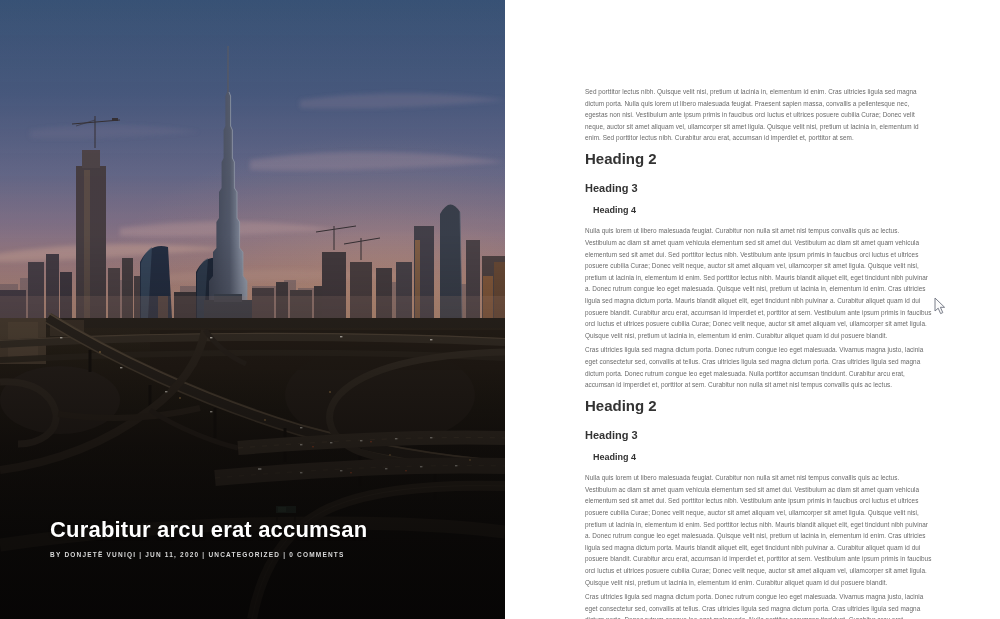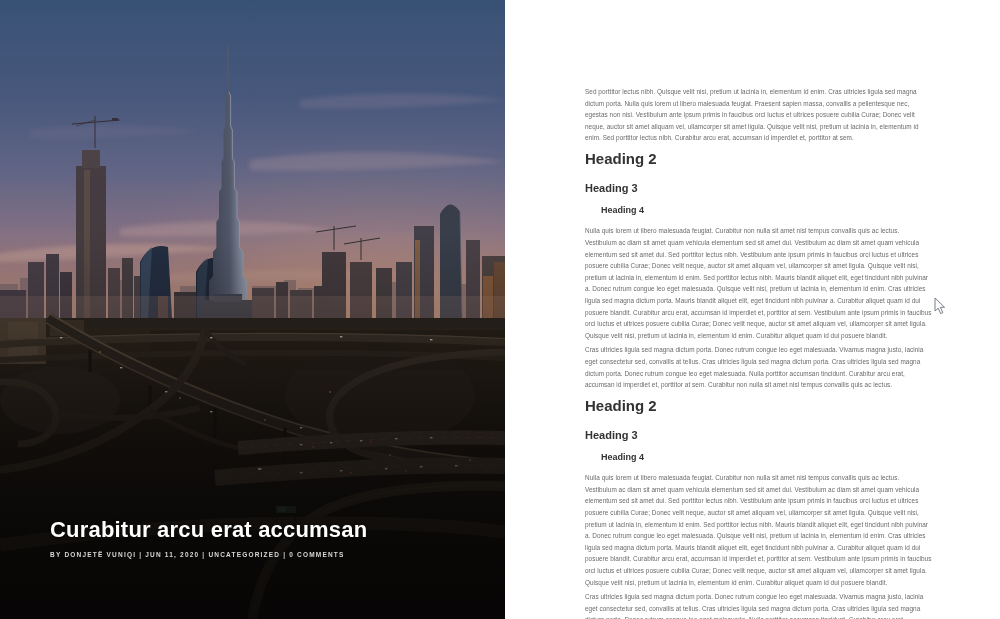--- a/index.html
+++ b/index.html
@@ -43,21 +43,21 @@
     position:absolute; left:505px; top:0; width:495px; height:603px;
     background:#ffffff;
   }
   .article-inner { padding:86px 68px 0 80px; }
   .body-text {
     margin:0; color:#6a6a6a; font-size:6.4px; line-height:11.6px;
     letter-spacing:0.05px;
   }
   .h2 { margin:6px 0 0; color:#333333; font-size:15px; line-height:17px; font-weight:bold; }
   .h3 { margin:14px 0 0; color:#333333; font-size:11px; line-height:14px; font-weight:bold; }
-  .h4 { margin:10px 16px 0; color:#333333; font-size:9px; line-height:11px; font-weight:bold; }
+  .h4 { margin:10px 8px 0; color:#333333; font-size:9px; line-height:11px; font-weight:bold; }
   .p-first  { margin-top:9.5px; }
   .p-second { margin-top:3px; }
   .section  { margin-top:6px; }
 
   
   .cursor { position:absolute; left:934px; top:297px; }
 </style>
 </head>
 <body>
 

